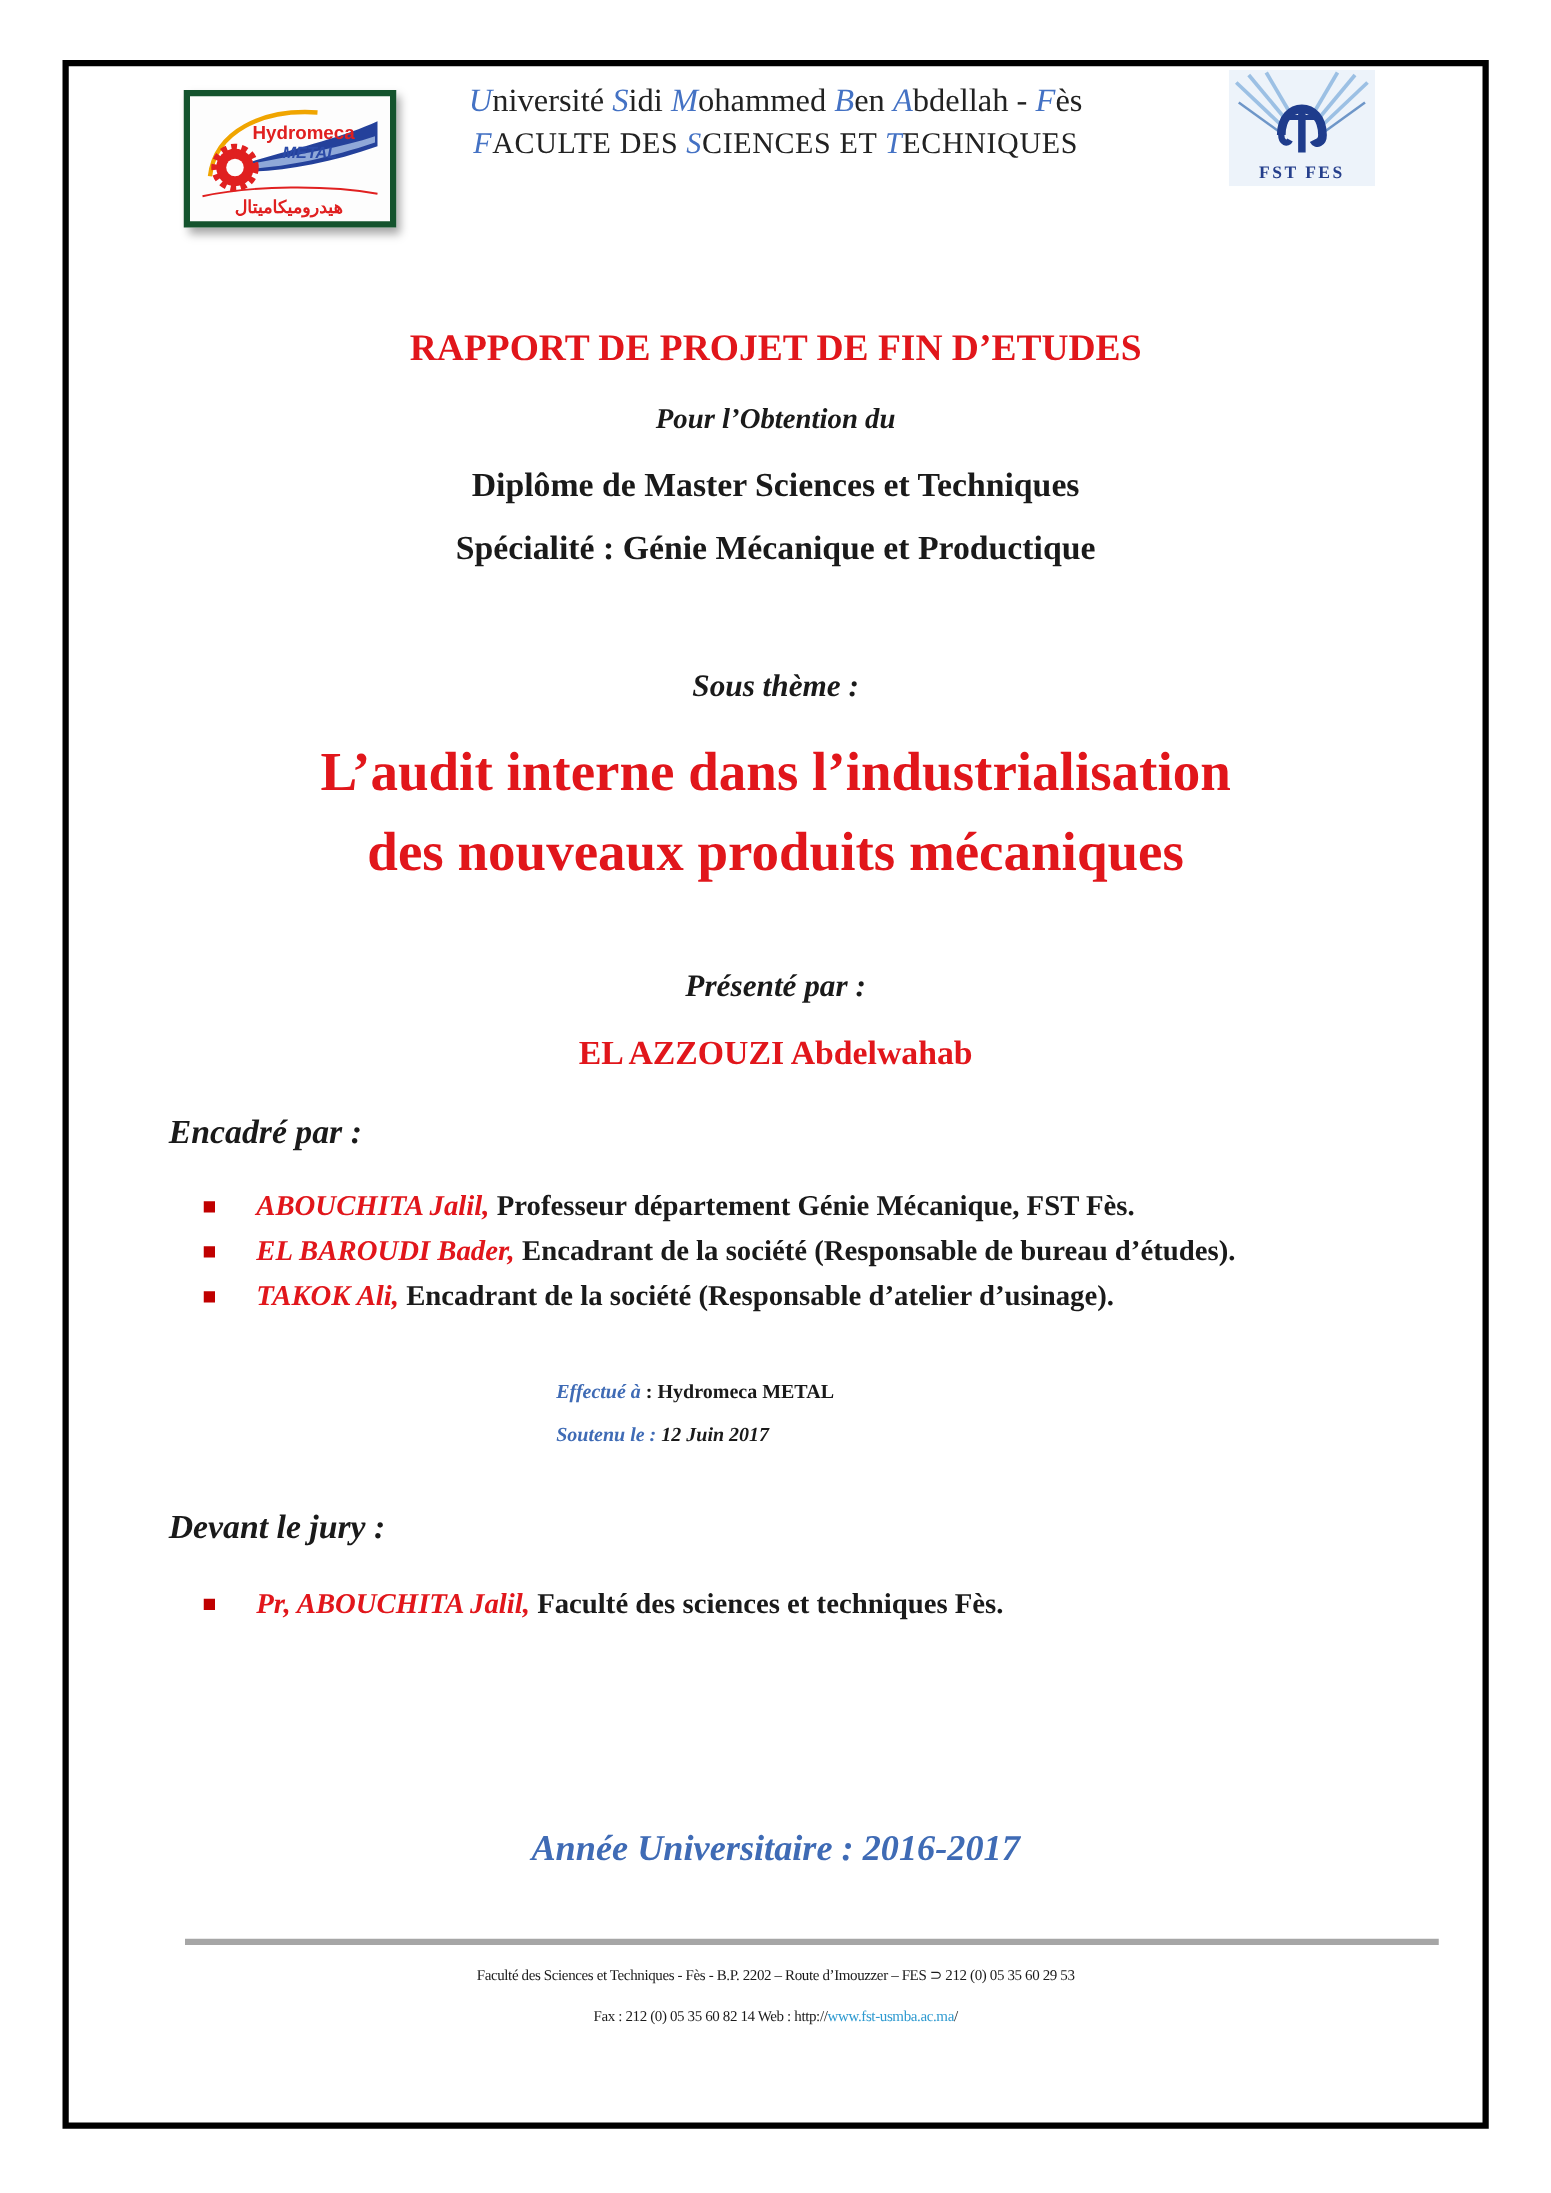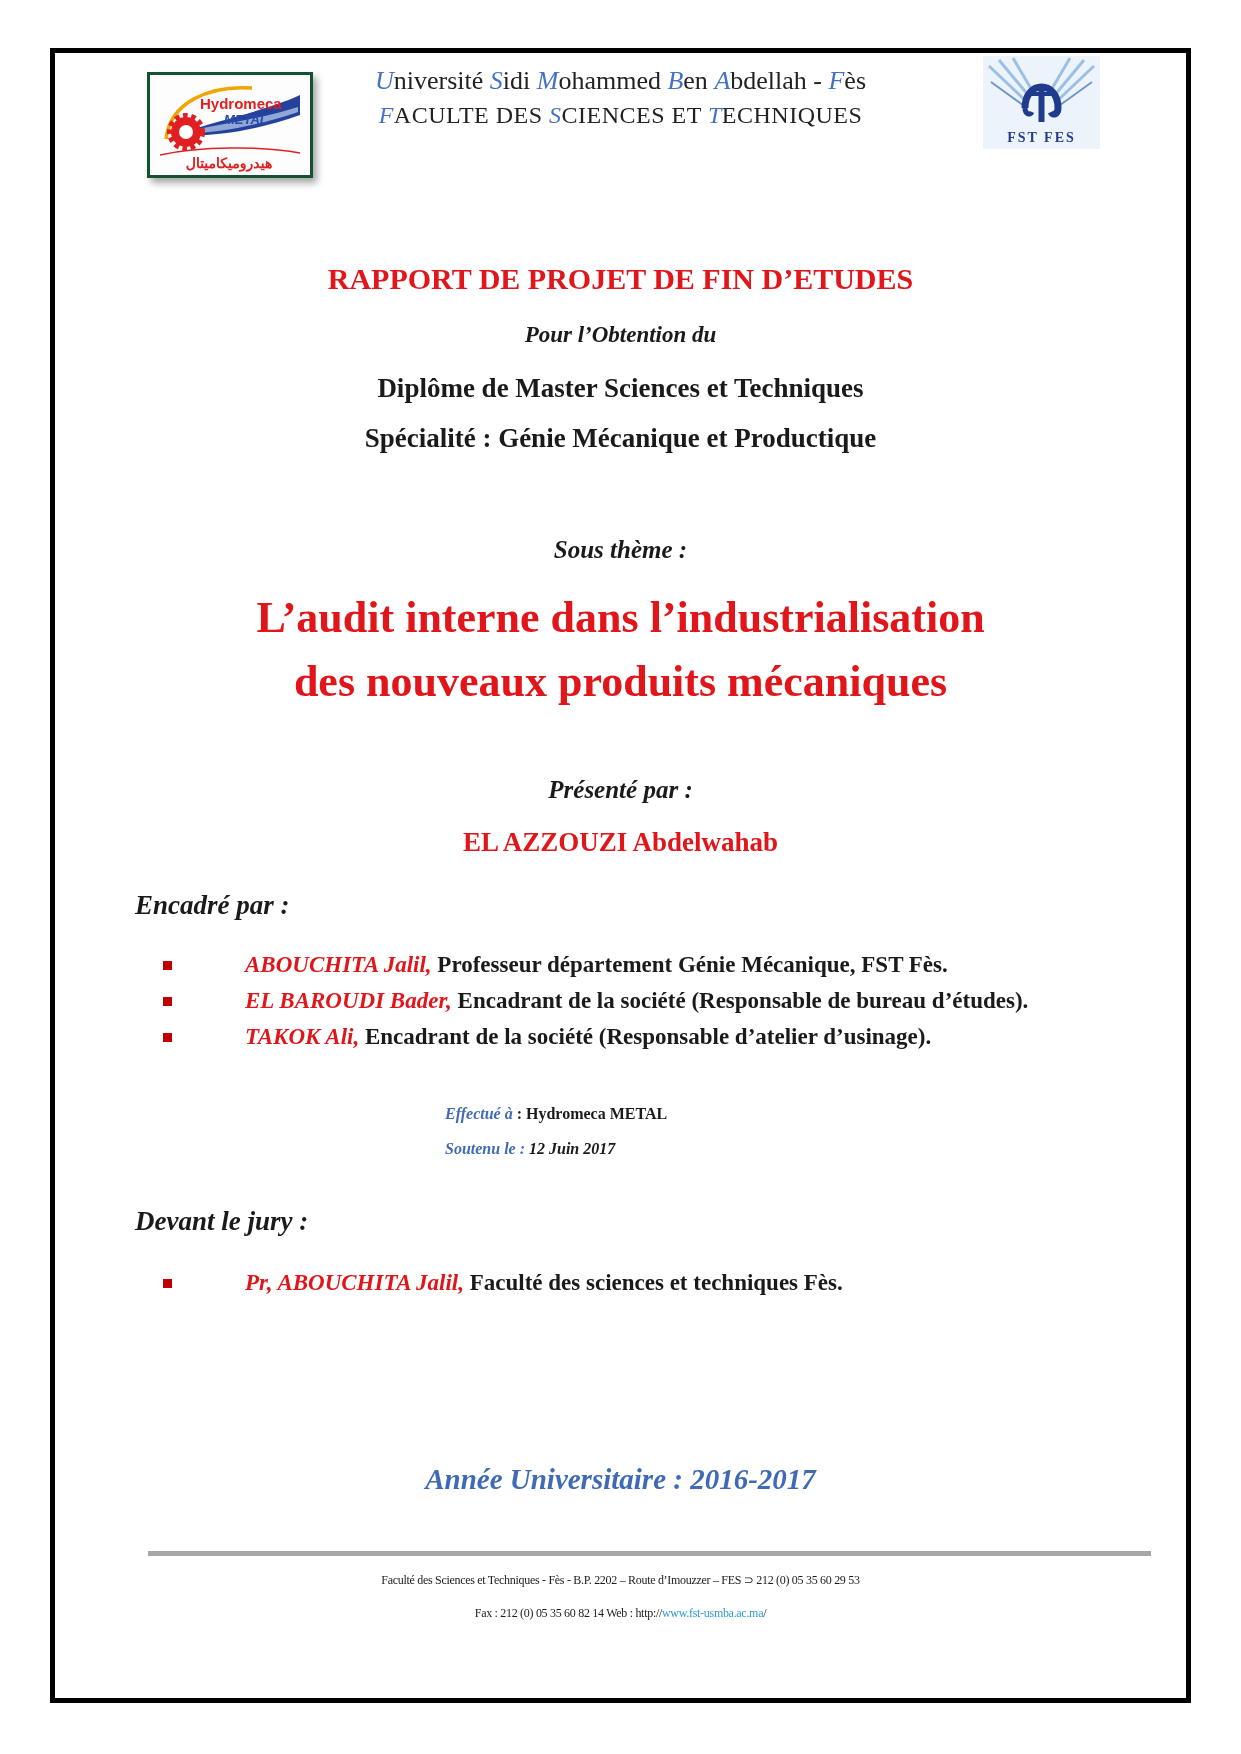--- a/index.html
+++ b/index.html
@@ -15,21 +15,21 @@
   .ctr{left:0;width:1241px;text-align:center;}
 
   
   .header-text{top:64px;line-height:34px;}
   .h-line1{font-size:26px;color:#222;}
   .h-line2{font-size:24px;color:#222;letter-spacing:0.5px;}
   .cap{color:#4472C4;font-style:italic;}
 
   .logo-hm{
     left:147px;top:72px;width:160px;height:100px;background:#fdfdfd;
-    border:3px solid #14532d;box-shadow:4px 5px 7px rgba(0,0,0,0.35);
+    border:5px solid #14532d;box-shadow:4px 5px 7px rgba(0,0,0,0.35);
   }
   .logo-fst{left:983px;top:56px;width:117px;height:74px;}
 
   
   .report{top:262px;font-size:30px;font-weight:bold;color:#E1161B;}
   .pour{top:322px;font-size:23px;font-weight:bold;font-style:italic;color:#1a1a1a;}
   .diploma{top:373px;font-size:27px;font-weight:bold;color:#1a1a1a;}
   .speciality{top:423px;font-size:27px;font-weight:bold;color:#1a1a1a;}
   .sous-theme{top:536px;font-size:25px;font-weight:bold;font-style:italic;color:#1a1a1a;}
   .theme{top:586px;font-size:44px;line-height:64px;font-weight:bold;color:#E1161B;}
@@ -38,21 +38,21 @@
 
   .section-label{left:135px;font-size:27px;font-weight:bold;font-style:italic;color:#1a1a1a;}
   .encadre-label{top:890px;}
   .jury-label{top:1206px;}
 
   .bullet-list{left:163px;}
   .encadre-list{top:952px;}
   .jury-list{top:1270px;}
   .bullet-row{display:flex;align-items:flex-start;margin-bottom:11px;height:25px;}
   .bullet-sq{width:9px;height:9px;background:#C00000;margin-top:9px;margin-right:33px;flex:none;}
-  .bullet-text{font-size:23px;font-weight:bold;white-space:nowrap;color:#1a1a1a;margin-left:40px;}
+  .bullet-text{font-size:23px;font-weight:bold;white-space:nowrap;color:#1a1a1a;}
   .bullet-name{color:#E1161B;font-style:italic;}
 
   .stage{left:445px;top:1096px;font-size:16px;line-height:35px;font-weight:bold;color:#1a1a1a;}
   .blue-i{color:#3F6BB5;font-style:italic;}
   .date-i{font-style:italic;}
 
   .annee{top:1463px;font-size:29px;font-weight:bold;font-style:italic;color:#3F6BB5;}
 
   .divider{top:1551px;left:148px;width:1003px;height:5px;background:#A6A6A6;}
   .footer{top:1564px;font-size:12px;line-height:33px;color:#1b1b1b;letter-spacing:-0.3px;}

